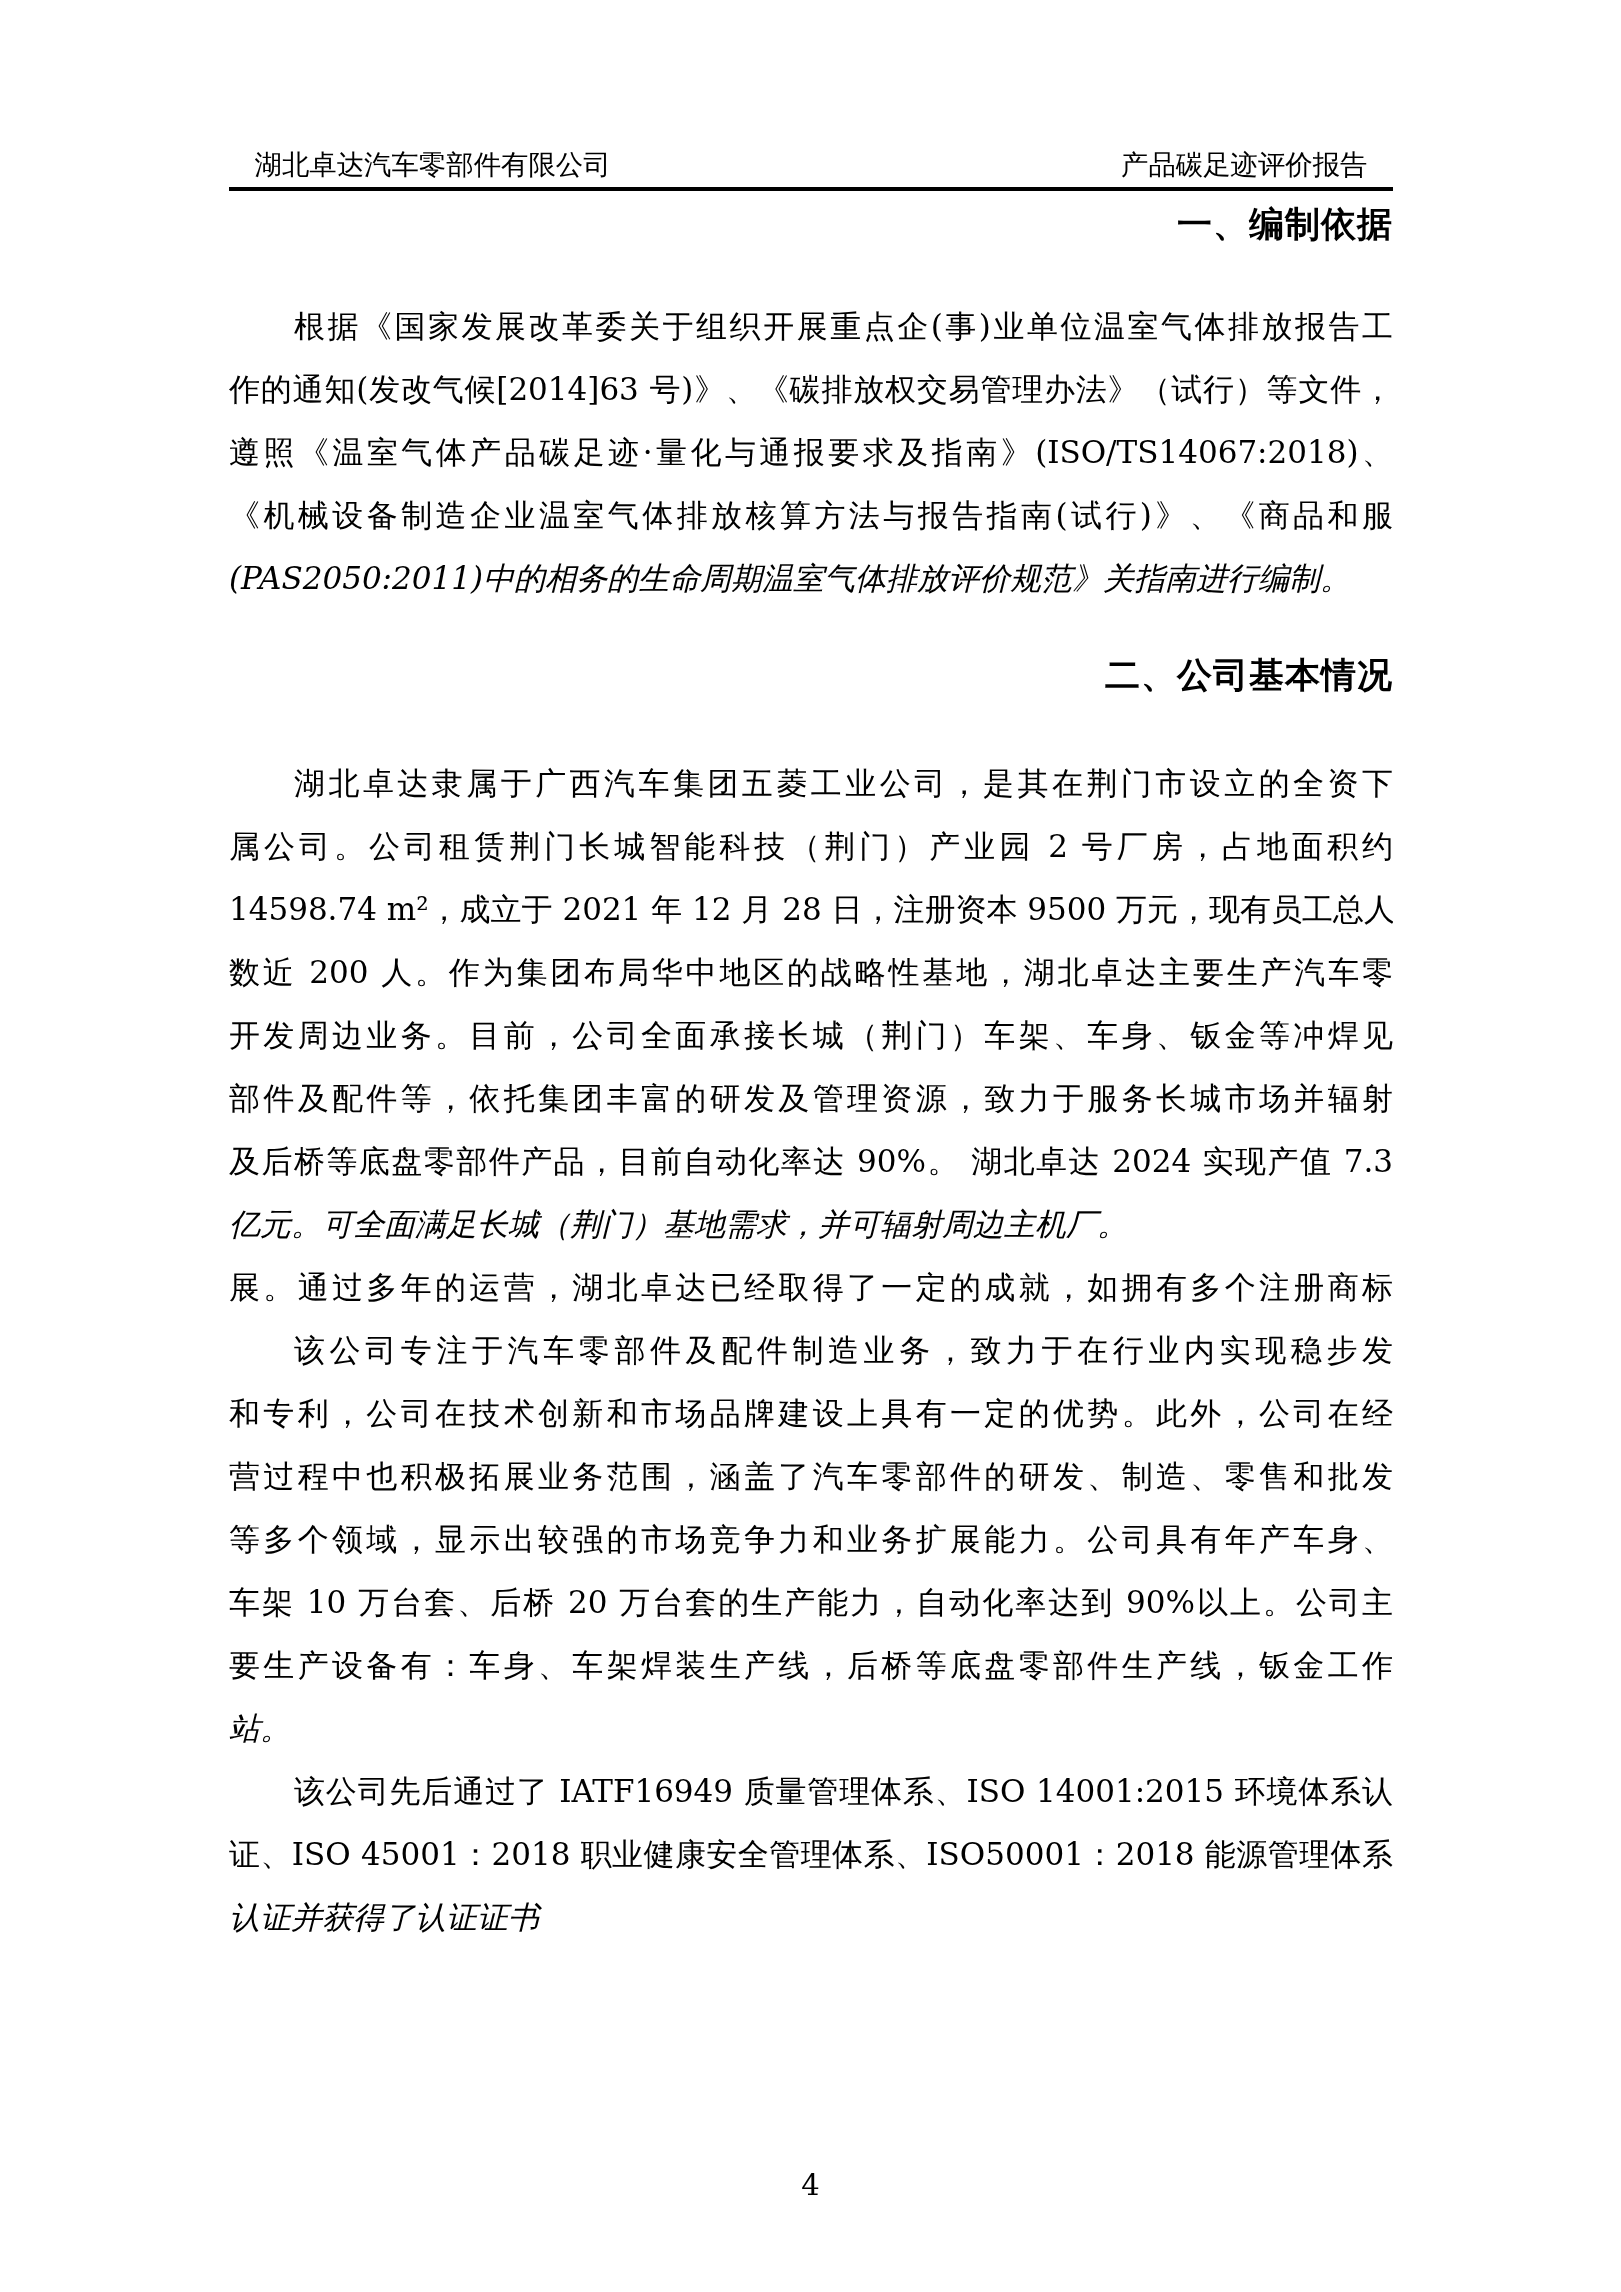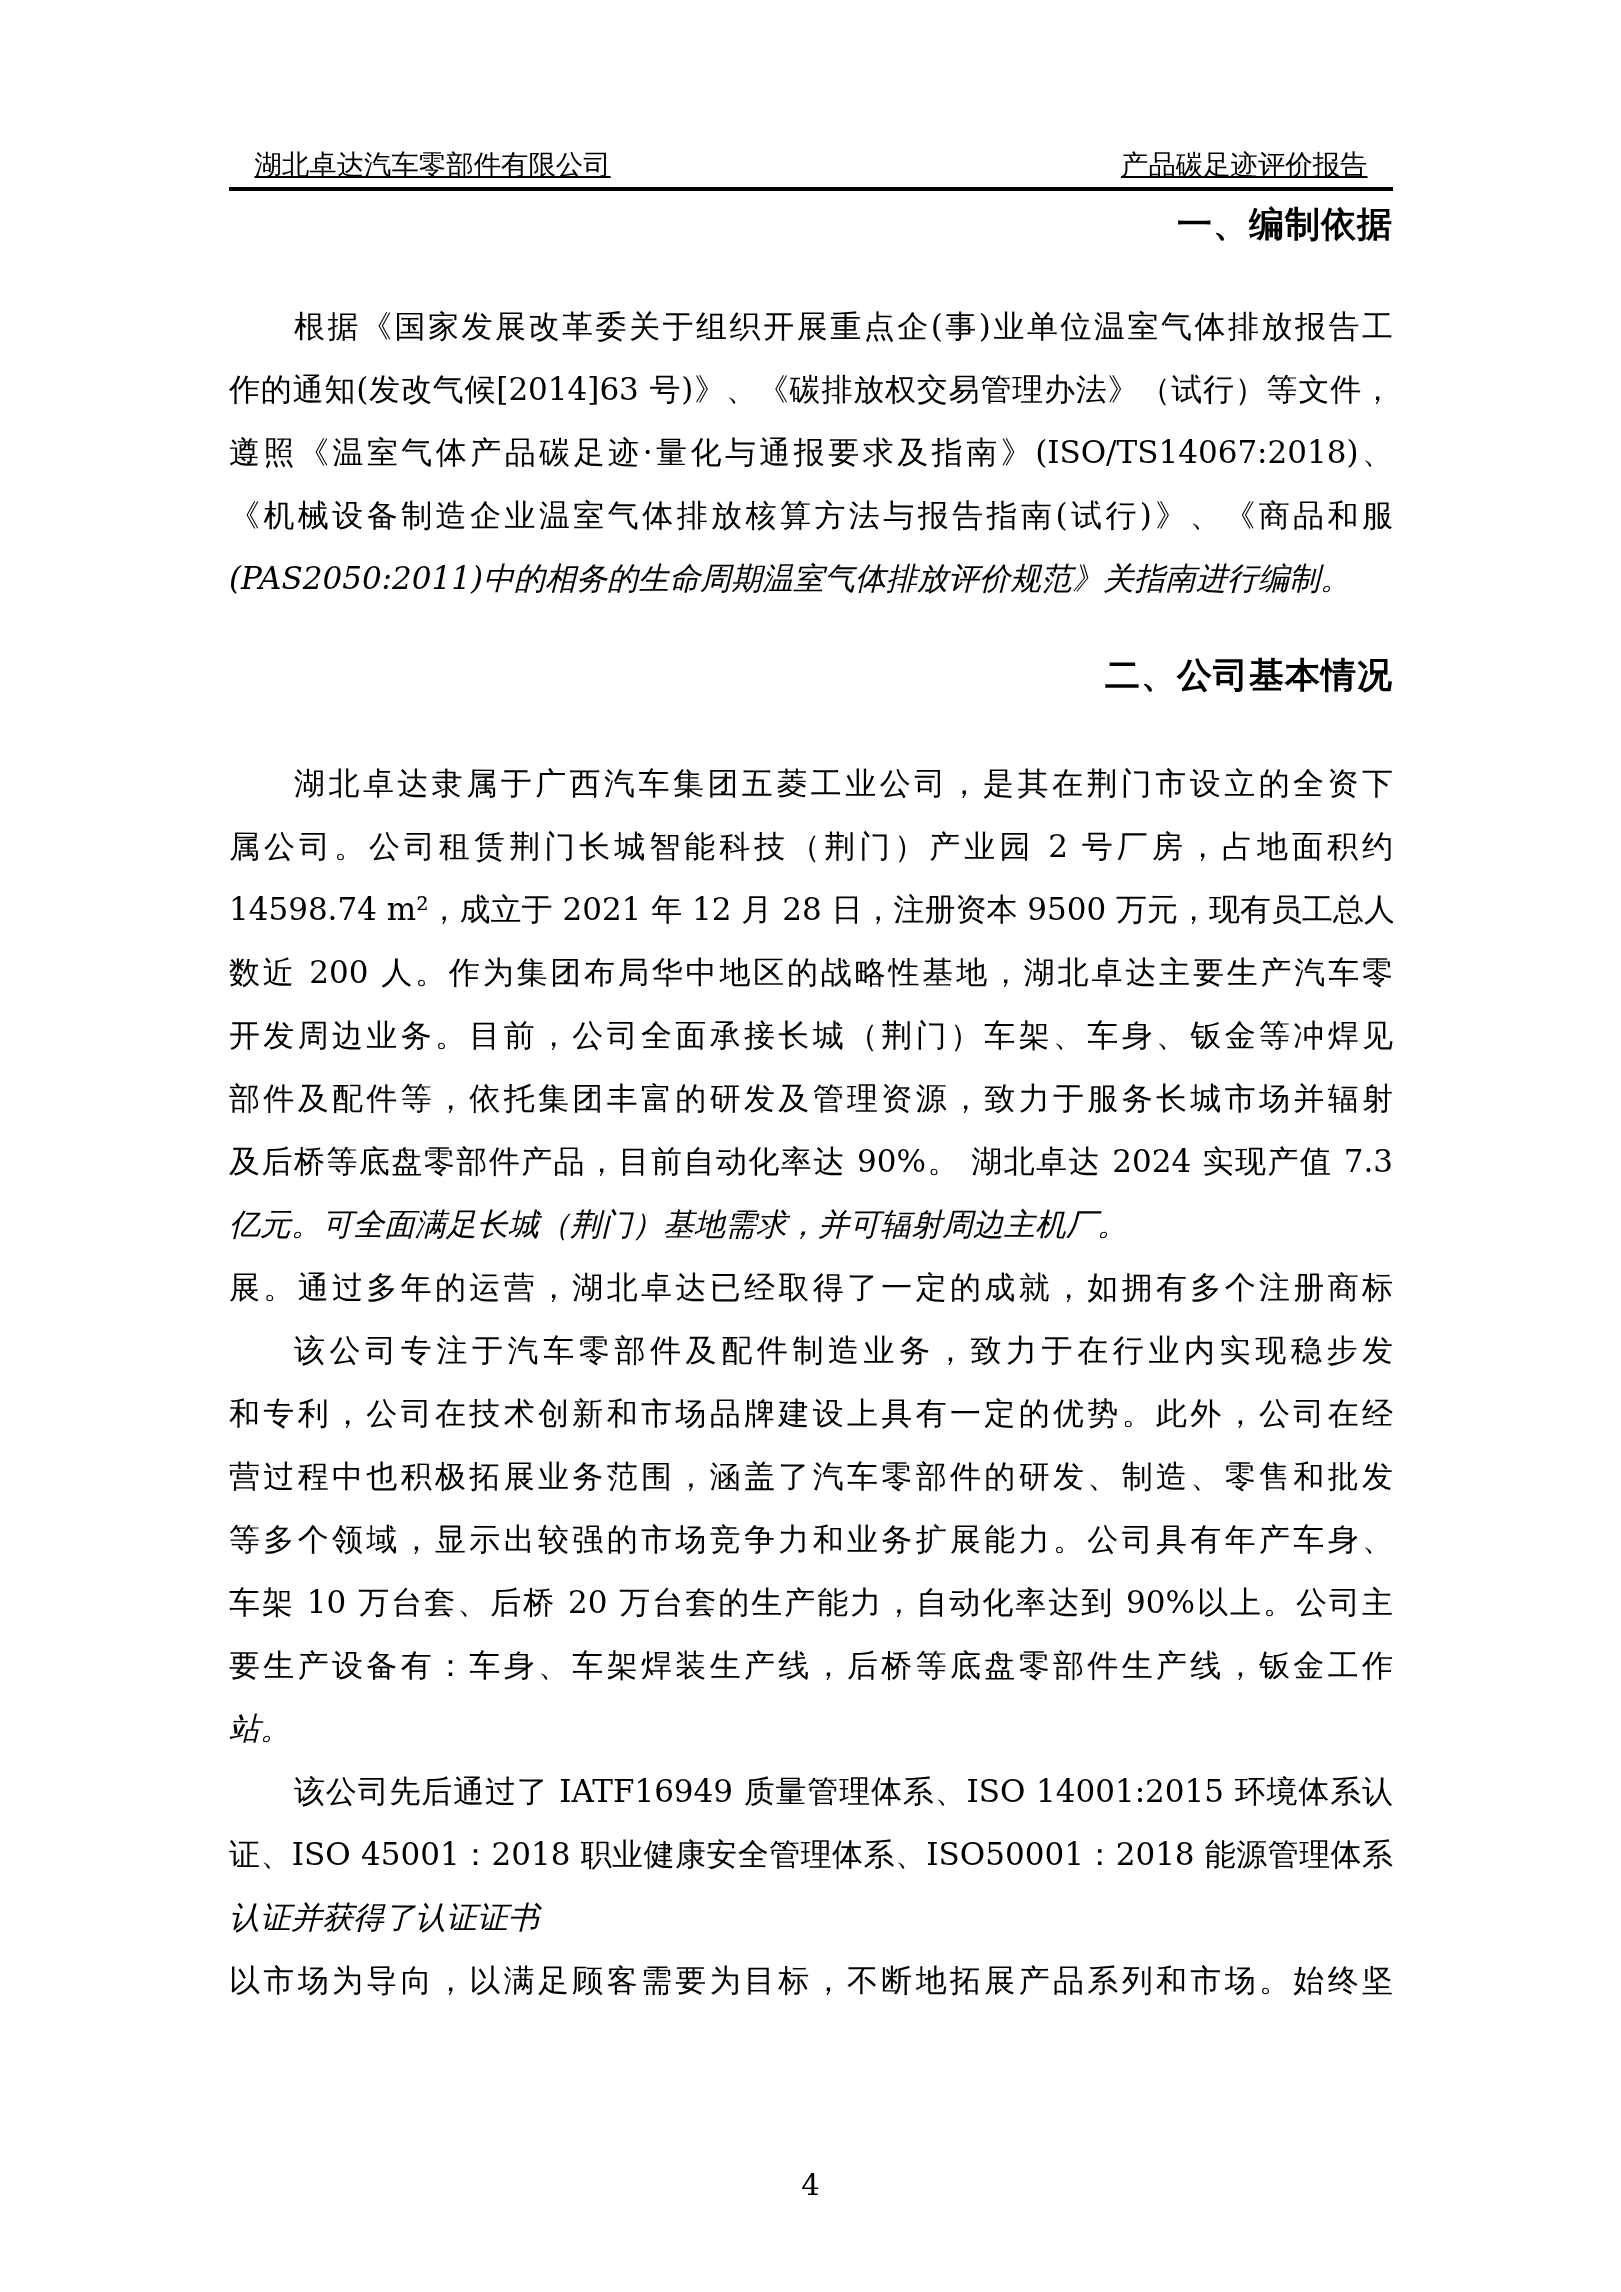--- a/index.html
+++ b/index.html
@@ -22,21 +22,20 @@
     top: 0;
     width: 1164px;
   }
   .header-row {
     display: flex;
     justify-content: space-between;
     align-items: flex-end;
     padding: 147px 25.5px 0 25.5px;
     font-size: 27.4px;
     line-height: 35px;
-    text-decoration: underline;
   }
   .header-rule {
     height: 3.9px;
     background: #000000;
     margin-top: 4.9px;
   }
   .section-title {
     font-family: "DejaVu Sans", "Liberation Sans", sans-serif;
     font-weight: 700;
     font-size: 35px;
@@ -124,21 +123,20 @@
       <div class="line end">站。</div>
     </div>
 
     <div class="para">
       <div class="line indent">该公司先后通过了 IATF16949 质量管理体系、ISO 14001:2015 环境体系认</div>
       <div class="line">证、ISO 45001：2018 职业健康安全管理体系、ISO50001：2018 能源管理体系</div>
       <div class="line end">认证并获得了认证证书</div>
     </div>
 
     <div class="para">
-      <div class="line">以市场为导向，以满足顾客需要为目标，不断地拓展产品系列和市场。始终坚</div>
     </div>
 
   </div>
 
   <div class="footer">
     <span>4</span>
   </div>
 </div>
 
 

